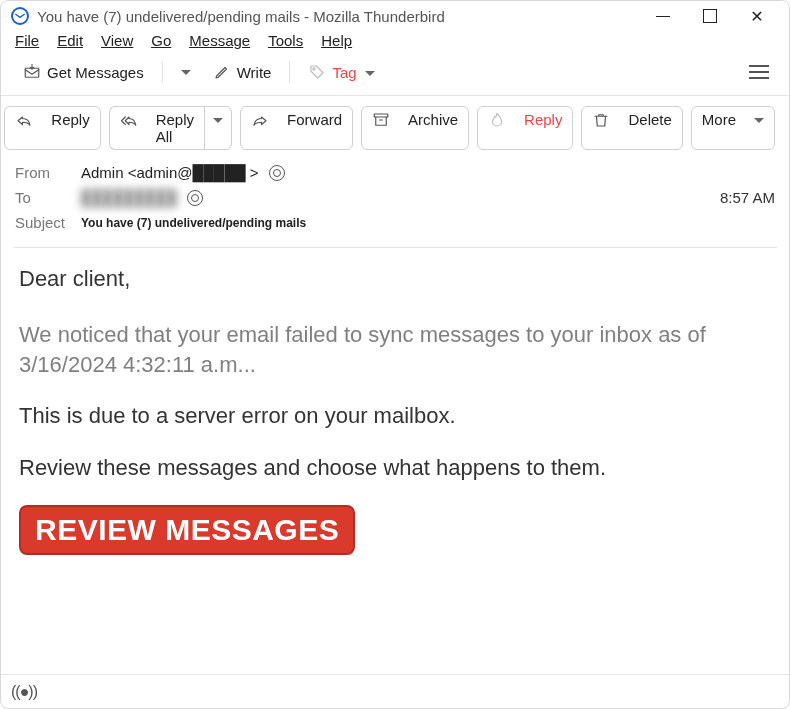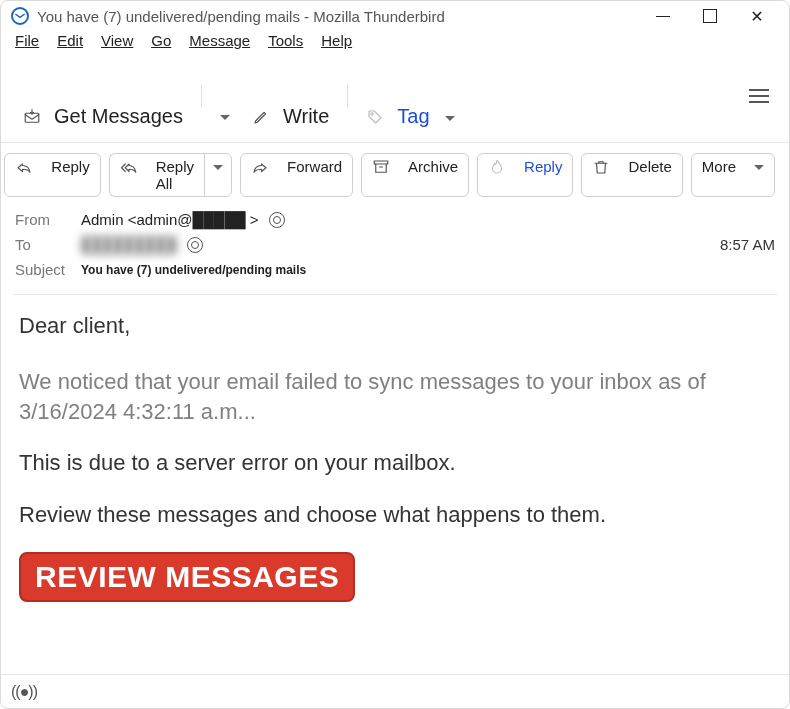--- a/index.html
+++ b/index.html
@@ -41,42 +41,42 @@
   }
   .menuitem { cursor:default;text-decoration:underline; }
   .menuitem .ul { text-decoration:underline; }
 
   
   .toolbar1 {
     display:flex; align-items:center; justify-content:space-between;
     padding:4px 14px 10px 14px;
   }
   .toolbar1 .leftgroup { display:flex; align-items:center; gap:6px;}
-  .tbtn { display:flex; align-items:center; gap:13px; padding:4px 8px; border-radius:4px; cursor:default; font-size:20px;margin-top:42px;}
+  .tbtn { display:flex; align-items:center; gap:6px; padding:4px 8px; border-radius:4px; cursor:default; font-size:15px;}
   .sep { width:1px; height:22px; background:#e0e0e0; margin:0 4px;}
   .chev::after{content:"";display:inline-block;border:5px solid transparent;border-top-color:#666;transform:translateY(3px)}
   .hamburger{display:flex;flex-direction:column;gap:4px;padding:6px}
   .hamburger span{width:20px;height:2px;background:#555}
 
   .divider{height:1px;background:#e5e5e5;margin:0 0 0 0}
 
   
   .toolbar2{
     display:flex;justify-content:flex-end;gap:8px;
     padding:10px 14px 8px 14px;
   }
   .pillbtn{
     display:flex;align-items:flex-start;gap:18px;
     border:1px solid #cfcfcf;border-radius:6px;
     padding:4px 10px;font-size:15px;background:#fff;cursor:default;
   }
   .pillgroup{display:flex}
   .pillgroup .pillbtn:first-child{border-top-right-radius:0;border-bottom-right-radius:0;border-right:none}
   .pillgroup .pillbtn.caret{border-top-left-radius:0;border-bottom-left-radius:0;padding:4px 8px}
-  .muted{color:#1d4ed8}
+  .muted{color:#ef4444}
   .muted svg *{stroke:#bdbdbd}
 
   
   .hdrblock{padding:2px 14px 6px 14px;font-size:15px}
   .hdrrow{display:flex;align-items:center;gap:10px;padding:4px 0}
   .hdrlabel{color:#777;width:56px}
   .contact-icon{width:16px;height:16px;border:1.5px solid #555;border-radius:50%;display:inline-flex;align-items:center;justify-content:center}
   .contact-icon::after{content:"";width:6px;height:6px;border:1.5px solid #555;border-radius:50%}
   .blur{color:transparent;text-shadow:0 0 8px #999;background:rgba(0,0,0,0);user-select:none}
   .time{margin-left:auto;color:#333}

